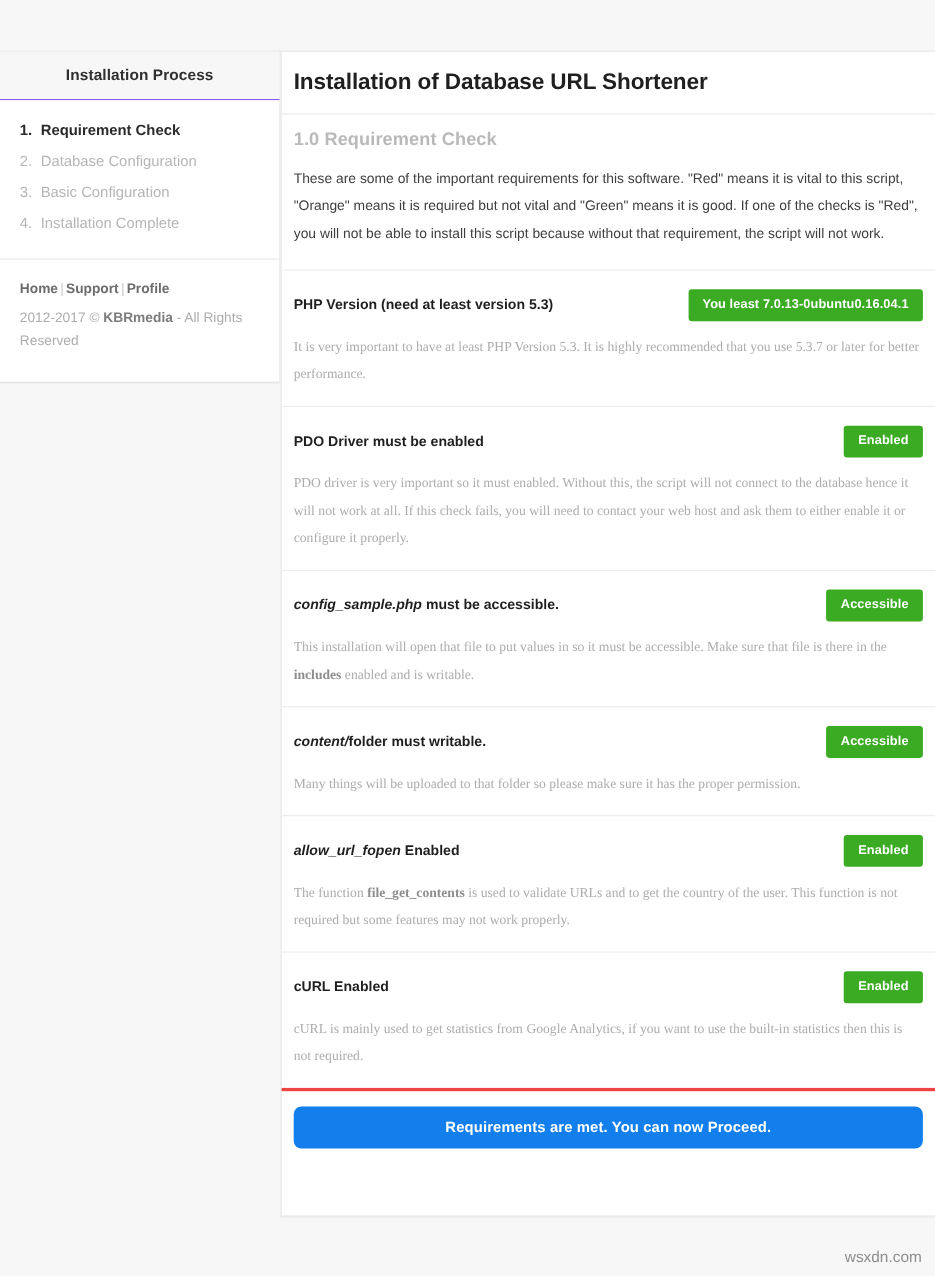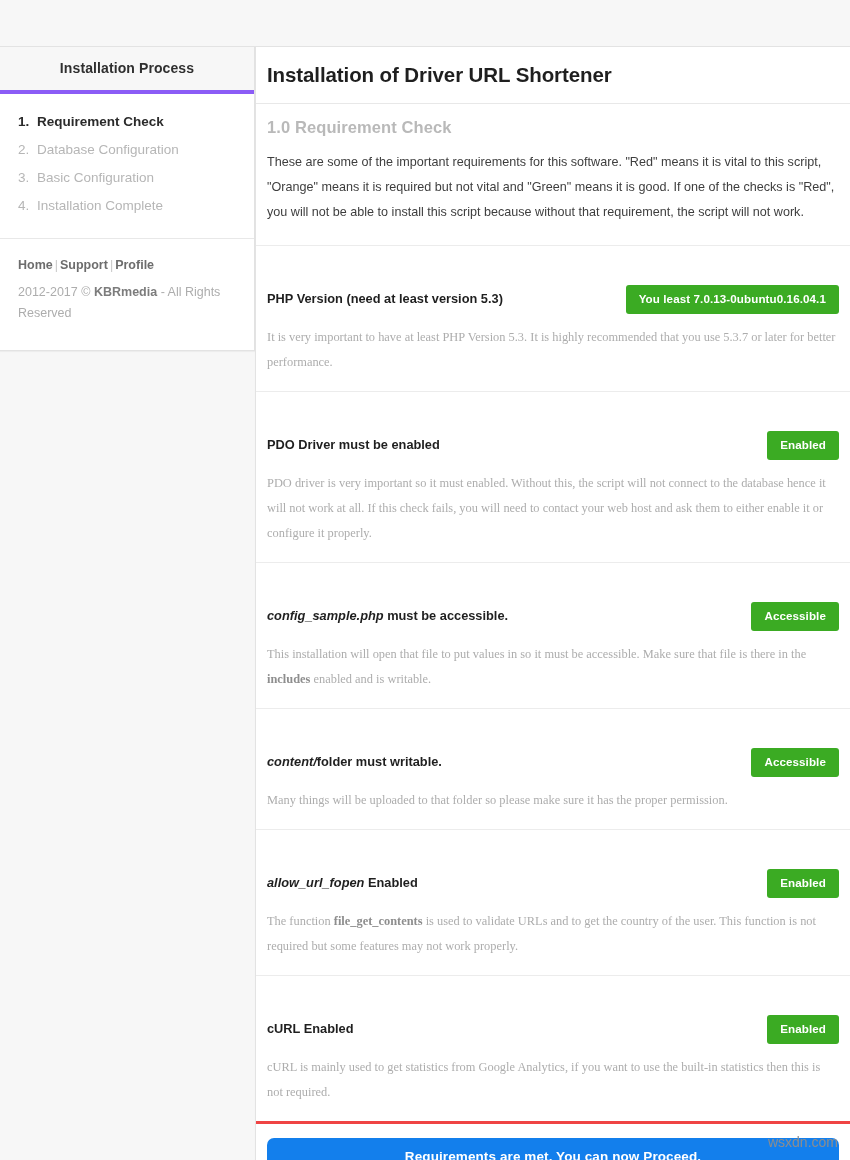--- a/index.html
+++ b/index.html
@@ -27,21 +27,21 @@
   .sidebar {
     width: 255px;
     background: #ffffff;
     border: 1px solid #e3e3e3;
     border-left: none;
     border-top: 1px solid #e3e3e3;
     box-shadow: 0 1px 1px rgba(0,0,0,.04);
   }
   .sidebar-header {
     background: #f7f7f7;
-    border-bottom: 4px solid #8b5cf6;
+    border-bottom: 1px solid #8b5cf6;
     text-align: center;
     padding: 13px 10px 14px;
     font-size: 14px;
     font-weight: bold;
     color: #2f2f2f;
     letter-spacing: .1px;
   }
   .steps {
     list-style: none;
     margin: 0;
@@ -109,21 +109,20 @@
   .req {
     padding: 17px 11px 16px;
     border-bottom: 1px solid #ececec;
   }
   .req:last-of-type { border-bottom: 3px solid #ef4444; }
   .req-head {
     display: flex;
     align-items: flex-start;
     justify-content: space-between;
     min-height: 30px;
-    margin-top: 22px;
   }
   .req-title {
     font-size: 12.8px;
     font-weight: bold;
     color: #1f1f1f;
     padding-top: 5px;
     line-height: 18px;
   }
   .req-title i { font-style: italic; }
   .badge {
@@ -207,21 +206,21 @@
           <a href="#">Home</a><span class="sep">|</span><a href="#">Support</a><span class="sep">|</span><a href="#">Profile</a>
         </div>
         <div class="copy">
           <span>2012-2017 © </span><b>KBRmedia</b><span> - All Rights Reserved</span>
         </div>
       </div>
     </aside>
 
     <section class="main">
       <div class="main-header">
-        <h1 class="main-title">Installation of Driver URL Shortener</h1>
+        <h1 class="main-title">Installation of Database URL Shortener</h1>
       </div>
 
       <div class="intro">
         <h2>1.0 Requirement Check</h2>
         <p>These are some of the important requirements for this software. "Red" means it is vital to this script, "Orange" means it is required but not vital and "Green" means it is good. If one of the checks is "Red", you will not be able to install this script because without that requirement, the script will not work.</p>
       </div>
 
       <div id="requirements">
           <div class="req">
             <div class="req-head">

